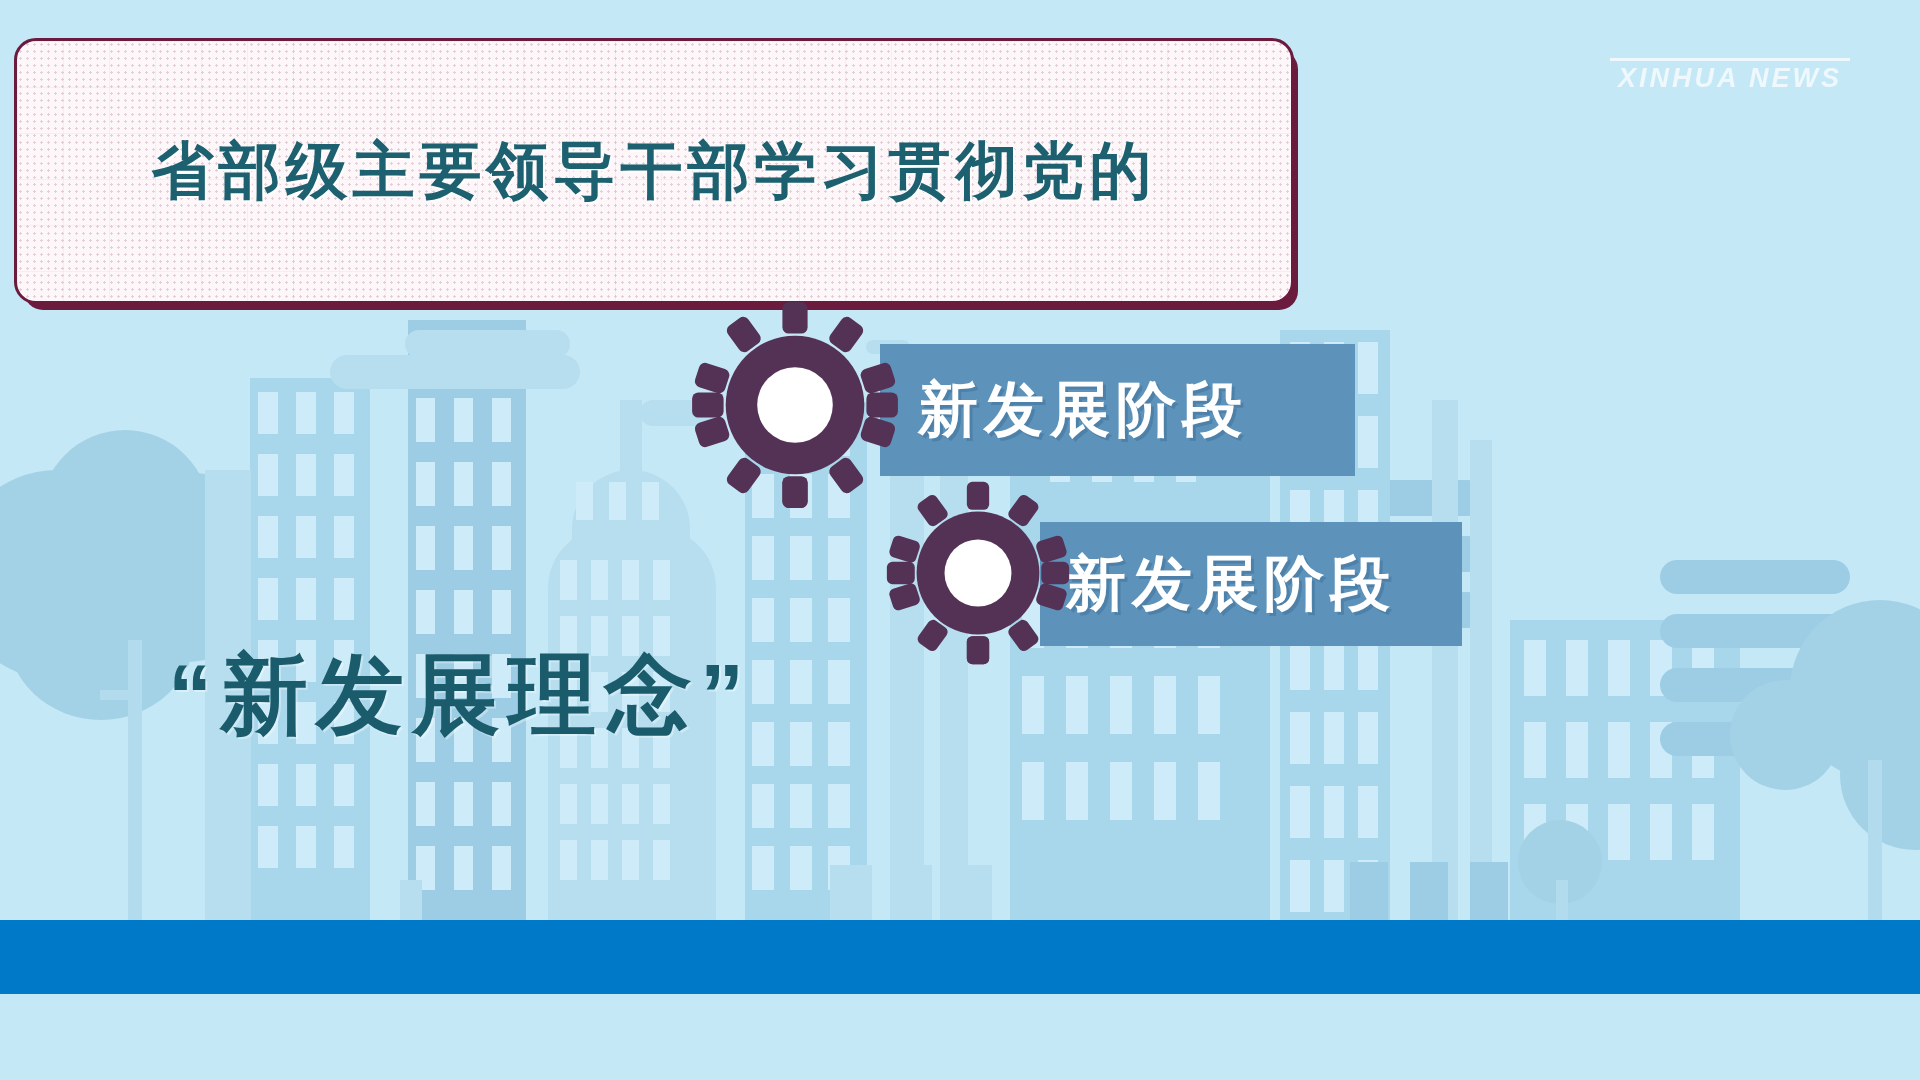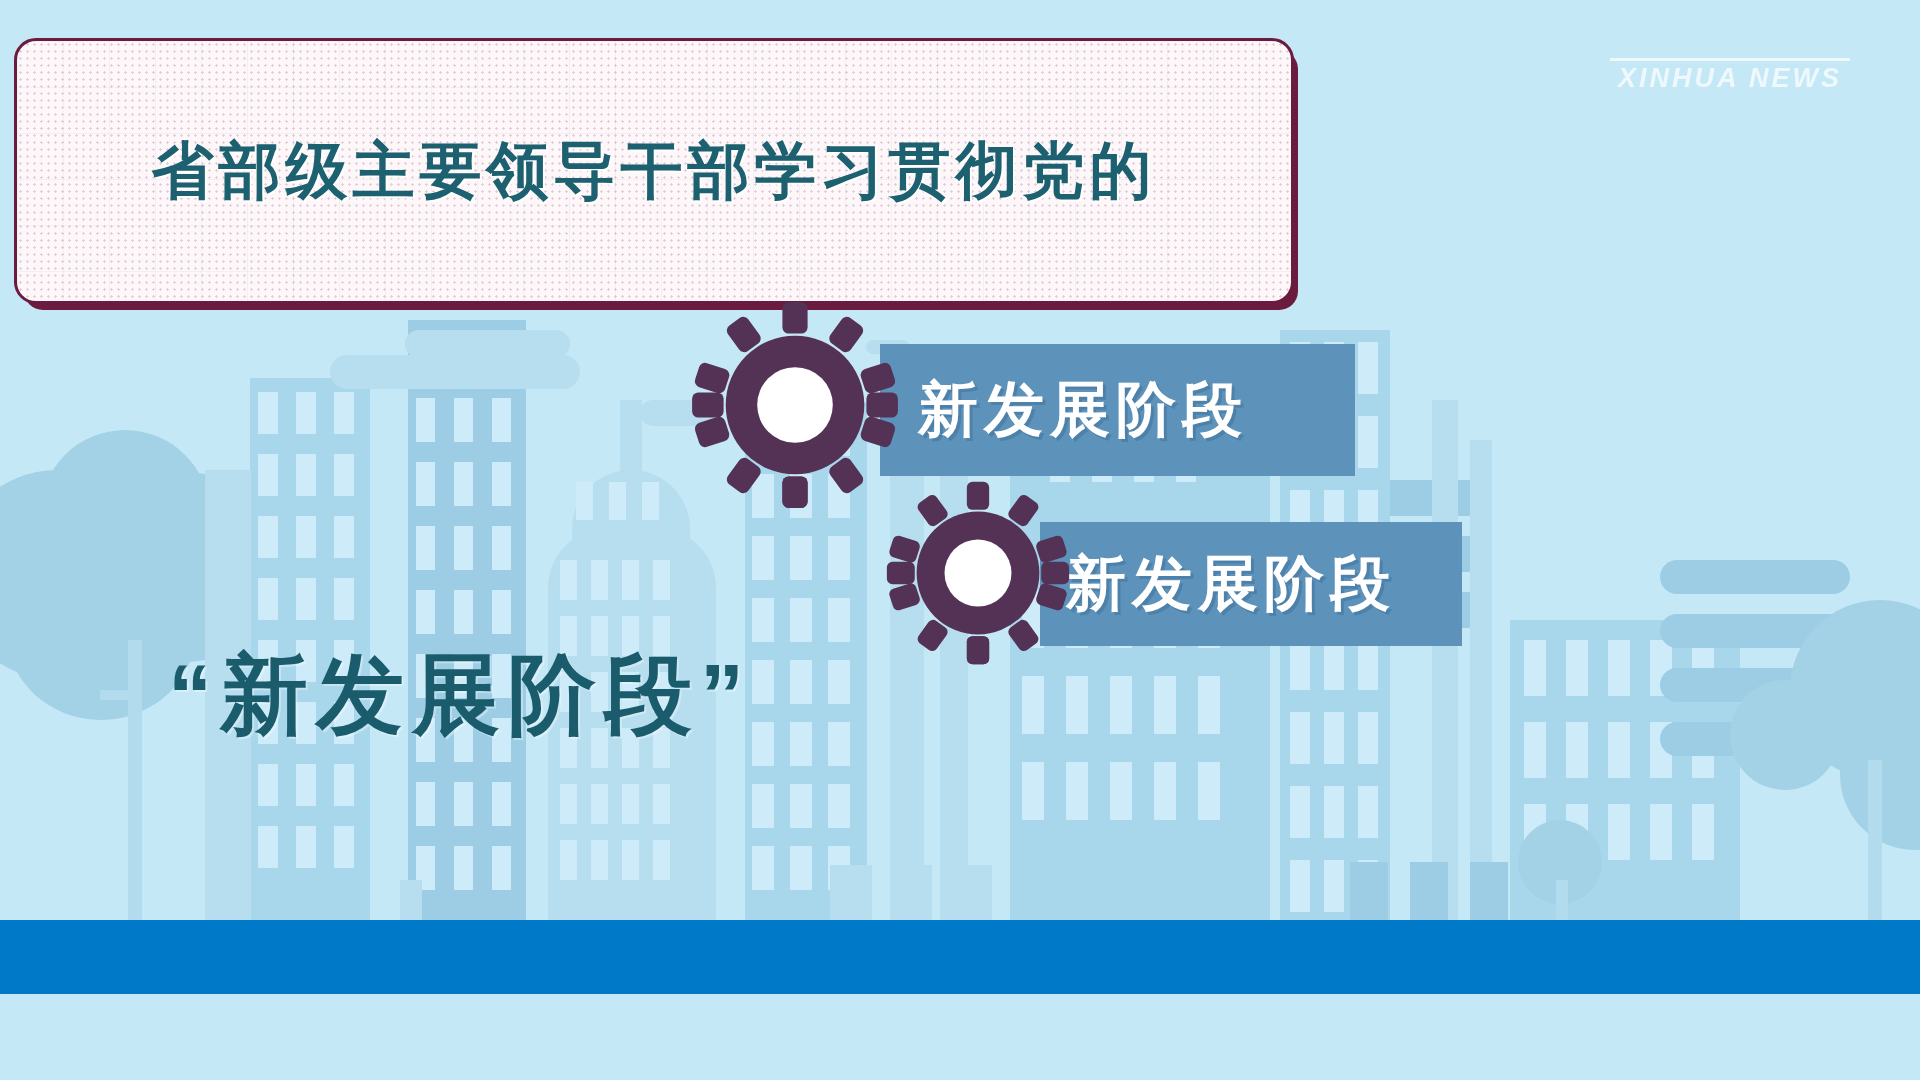--- a/index.html
+++ b/index.html
@@ -436,17 +436,17 @@
           <rect x="88" y="2" width="24" height="30" rx="6" transform="rotate(216 100 100)"></rect>
           <rect x="88" y="2" width="24" height="30" rx="6" transform="rotate(252 100 100)"></rect>
           <rect x="88" y="2" width="24" height="30" rx="6" transform="rotate(288 100 100)"></rect>
           <rect x="88" y="2" width="24" height="30" rx="6" transform="rotate(324 100 100)"></rect>
         </g>
       </g>
       <circle cx="100" cy="100" r="36" fill="#ffffff"></circle>
     </svg>
   </div>
 
-  <div id="headline">“新发展阶段”</div>
+  <div id="headline">“新发展理念”</div>
 
   <div id="bottom-bar"></div>
 
 </div>
 
 </body></html>

